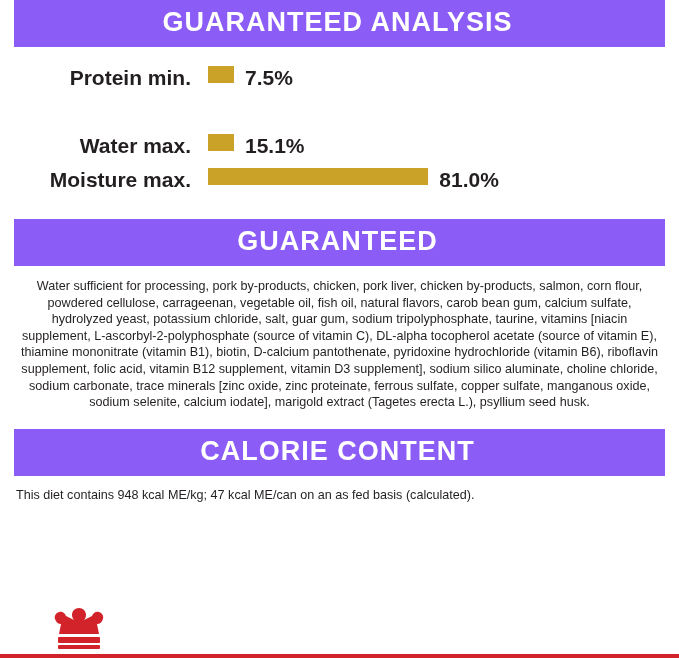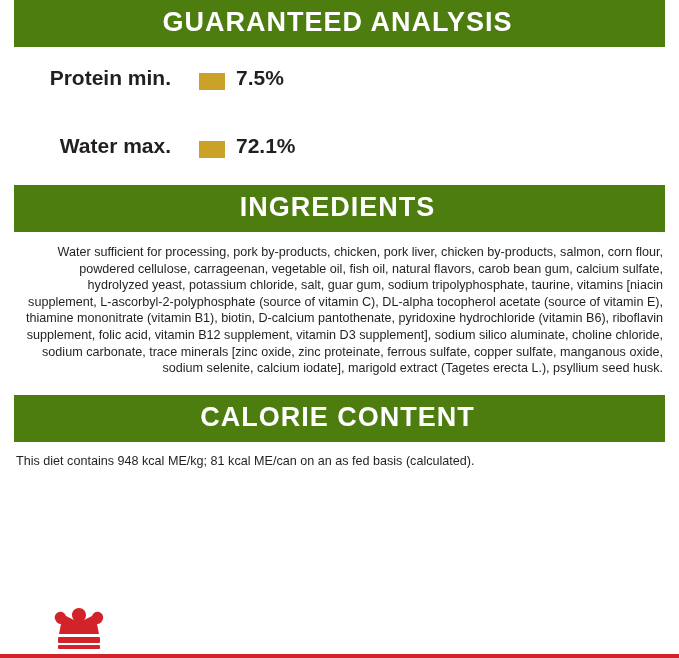--- a/index.html
+++ b/index.html
@@ -18,21 +18,21 @@
 
   .page {
     position: relative;
     width: 679px;
     height: 658px;
     box-sizing: border-box;
   }
 
   
   .section-bar {
-    background: #4d7c0f;
+    background: #8b5cf6;
     color: #ffffff;
     text-align: center;
     font-size: 27px;
     font-weight: bold;
     letter-spacing: 1px;
     padding: 9px 4px 11px 0;
     line-height: 1;
   }
   .bar-wrap {
     margin: 0 14px;
@@ -46,49 +46,50 @@
     display: flex;
     align-items: center;
     height: 34px;
   }
   .ga-label {
     width: 185px;
     text-align: right;
     font-size: 21px;
     font-weight: bold;
     color: #231f20;
-    padding-right: 28px;
+    padding-right: 8px;
     box-sizing: border-box;
     white-space: nowrap;
   }
   .ga-barcell {
     flex: 0 0 auto;
     display: flex;
-    align-items: flex-end;
+    align-items: flex-start;
+    margin-left: 9px;
   }
   .ga-bar {
     height: 17px;
     background: #c9a227;
     display: block;
   }
   .ga-value {
     font-size: 21px;
     font-weight: bold;
     color: #231f20;
     padding-left: 11px;
     white-space: nowrap;
   }
 
   
   .body-text {
     margin: 12px 16px 0 16px;
     font-size: 12.6px;
     line-height: 16.6px;
     color: #231f20;
-    text-align: right;
+    text-align: center;
   }
 
   .calorie-text {
     margin: 11px 16px 0 16px;
     font-size: 12.6px;
     line-height: 16.6px;
     color: #231f20;
   }
   .spacer-18 { height: 18px; }
   .spacer-22 { height: 22px; }
@@ -134,38 +135,45 @@
         <span class="ga-bar" style="width: 26px;"></span>
         <span class="ga-value">7.5%</span>
       </div>
     </div>
     <div class="ga-row">
     </div>
     <div class="ga-row">
       <div class="ga-label">Water max.</div>
       <div class="ga-barcell">
         <span class="ga-bar" style="width: 26px;"></span>
-        <span class="ga-value">72.1%</span>
+        <span class="ga-value">15.1%</span>
+      </div>
+    </div>
+    <div class="ga-row">
+      <div class="ga-label">Moisture max.</div>
+      <div class="ga-barcell">
+        <span class="ga-bar" style="width: 220.3px;"></span>
+        <span class="ga-value">81.0%</span>
       </div>
     </div>
   </div>
 
   <div class="spacer-22"></div>
 
   <div class="bar-wrap">
-    <div class="section-bar">INGREDIENTS</div>
+    <div class="section-bar">GUARANTEED</div>
   </div>
   <div class="body-text">Water sufficient for processing, pork by-products, chicken, pork liver, chicken by-products, salmon, corn flour, powdered cellulose, carrageenan, vegetable oil, fish oil, natural flavors, carob bean gum, calcium sulfate, hydrolyzed yeast, potassium chloride, salt, guar gum, sodium tripolyphosphate, taurine, vitamins [niacin supplement, L-ascorbyl-2-polyphosphate (source of vitamin C), DL-alpha tocopherol acetate (source of vitamin E), thiamine mononitrate (vitamin B1), biotin, D-calcium pantothenate, pyridoxine hydrochloride (vitamin B6), riboflavin supplement, folic acid, vitamin B12 supplement, vitamin D3 supplement], sodium silico aluminate, choline chloride, sodium carbonate, trace minerals [zinc oxide, zinc proteinate, ferrous sulfate, copper sulfate, manganous oxide, sodium selenite, calcium iodate], marigold extract (Tagetes erecta L.), psyllium seed husk.</div>
 
   <div class="spacer-18"></div>
 
   <div class="bar-wrap">
     <div class="section-bar">CALORIE CONTENT</div>
   </div>
-  <div class="calorie-text">This diet contains 948 kcal ME/kg; 81 kcal ME/can on an as fed basis (calculated).</div>
+  <div class="calorie-text">This diet contains 948 kcal ME/kg; 47 kcal ME/can on an as fed basis (calculated).</div>
 
   <div class="footer">
     <div class="footer-rule"></div>
     <div class="logo">
       <svg viewBox="0 0 66 50" width="66" height="50" aria-hidden="true">
         <g fill="#d2232a">
           <path d="M33 4 C29 4 26 7 26 11 C26 13 27 15 28 16 L20 12 C19 9 16 7 13 8 C10 9 8 12 9 15 C10 18 12 20 15 20 L13 30 L53 30 L51 20 C54 20 56 18 57 15 C58 12 56 9 53 8 C50 7 47 9 46 12 L38 16 C39 15 40 13 40 11 C40 7 37 4 33 4 Z"></path>
           <rect x="12" y="33" width="42" height="6" rx="1"></rect>
           <rect x="12" y="41" width="42" height="4" rx="1"></rect>
         </g>

